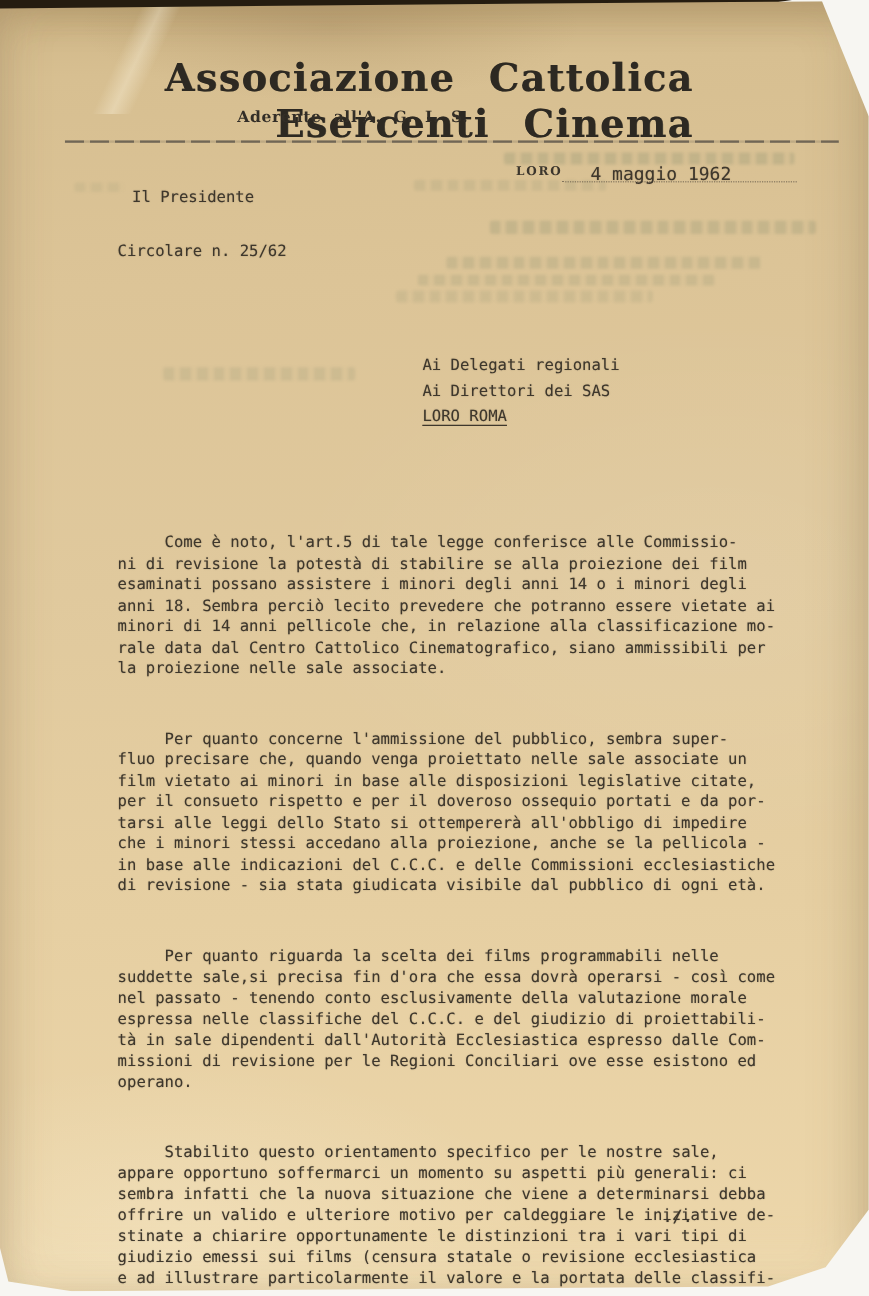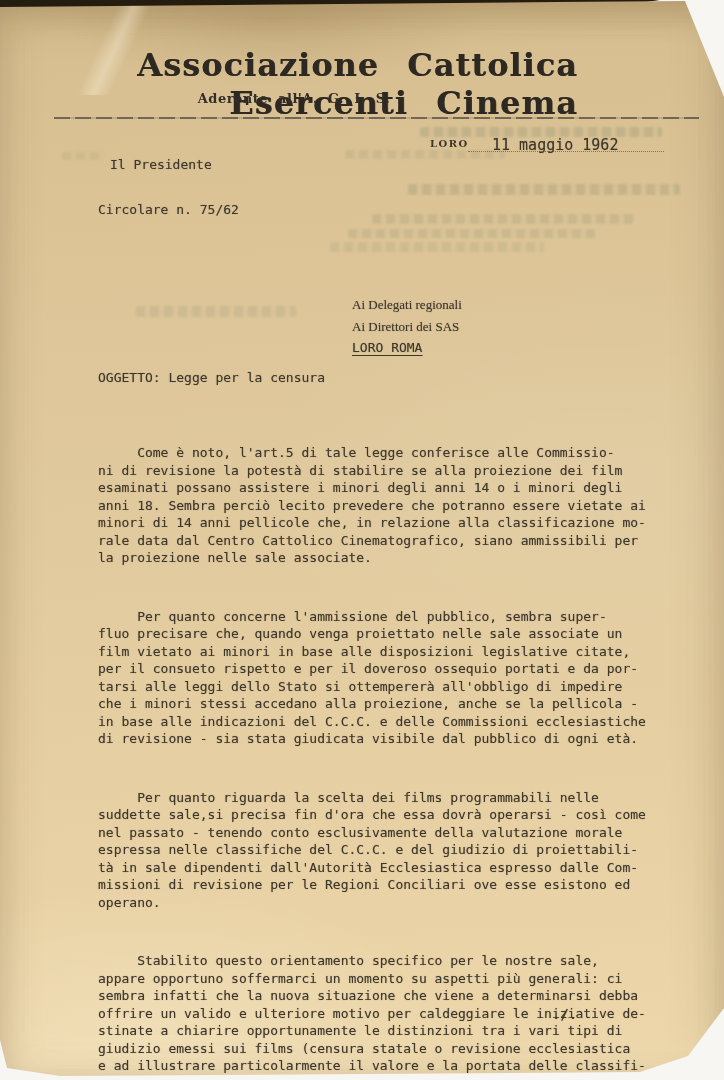--- a/index.html
+++ b/index.html
@@ -70,21 +70,21 @@
 
   
   .tw{
     position:absolute;color:#3e372c;font-size:13px;line-height:17.5px;
     font-family:"DejaVu Sans Mono", monospace;
     text-shadow:0 0 1px rgba(62,55,44,.45);
     white-space:pre-wrap;
   }
   .sender{left:110px;top:156px;}
   .circ{left:98px;top:201px;}
-  .recipients{left:352px;top:294px;line-height:21.5px;white-space:pre-line;font-family:Liberation Serif, serif;}
+  .recipients{left:352px;top:294px;line-height:21.5px;white-space:pre-line;}
   .loro{left:352px;top:339px;text-decoration:underline;text-underline-offset:3px;}
   .subject{left:98px;top:369px;}
   .body-text{left:98px;top:409px;width:560px;}
   .body-text p{margin:0 0 6px 0;white-space:pre-wrap;}
   .cont{left:552px;top:1006px;font-size:14px;}
 
   
   .dateblock{position:absolute;left:430px;top:138px;width:234px;}
   .rome-row{position:relative;height:20px;}
   .rome{
@@ -132,31 +132,30 @@
       <div class="affil">Aderente all'A. G. I. S.</div>
       <div class="rule"></div>
     </header>
 
     <div class="tw sender">Il Presidente</div>
 
     <div class="dateblock">
       <div class="rome-row">
         <span class="rome">LORO</span>
         <span class="dotline"></span>
-        <span class="typed-date">11 maggio 1962</span>
+        <span class="typed-date">4 maggio 1962</span>
       </div>
     </div>
 
-    <div class="tw circ">Circolare n. 75/62</div>
+    <div class="tw circ">Circolare n. 25/62</div>
 
     <div class="tw recipients">Ai Delegati regionali
 Ai Direttori dei SAS</div>
     <div class="tw loro">LORO ROMA</div>
 
-    <div class="tw subject">OGGETTO: Legge per la censura</div>
 
     <div class="tw body-text">
       <p>     Come è noto, l'art.5 di tale legge conferisce alle Commissio-
 ni di revisione la potestà di stabilire se alla proiezione dei film
 esaminati possano assistere i minori degli anni 14 o i minori degli
 anni 18. Sembra perciò lecito prevedere che potranno essere vietate ai
 minori di 14 anni pellicole che, in relazione alla classificazione mo-
 rale data dal Centro Cattolico Cinematografico, siano ammissibili per
 la proiezione nelle sale associate.</p>
       <p>     Per quanto concerne l'ammissione del pubblico, sembra super-

